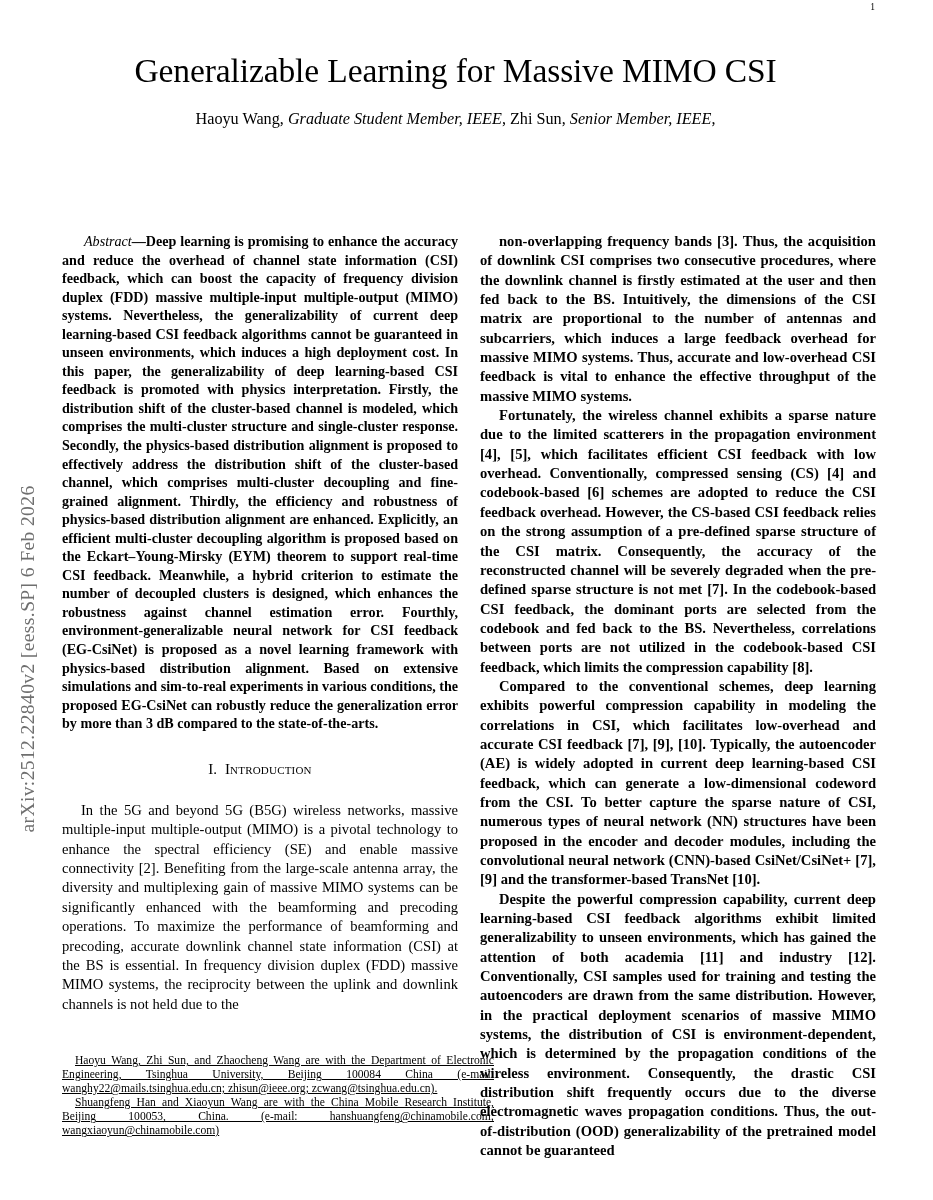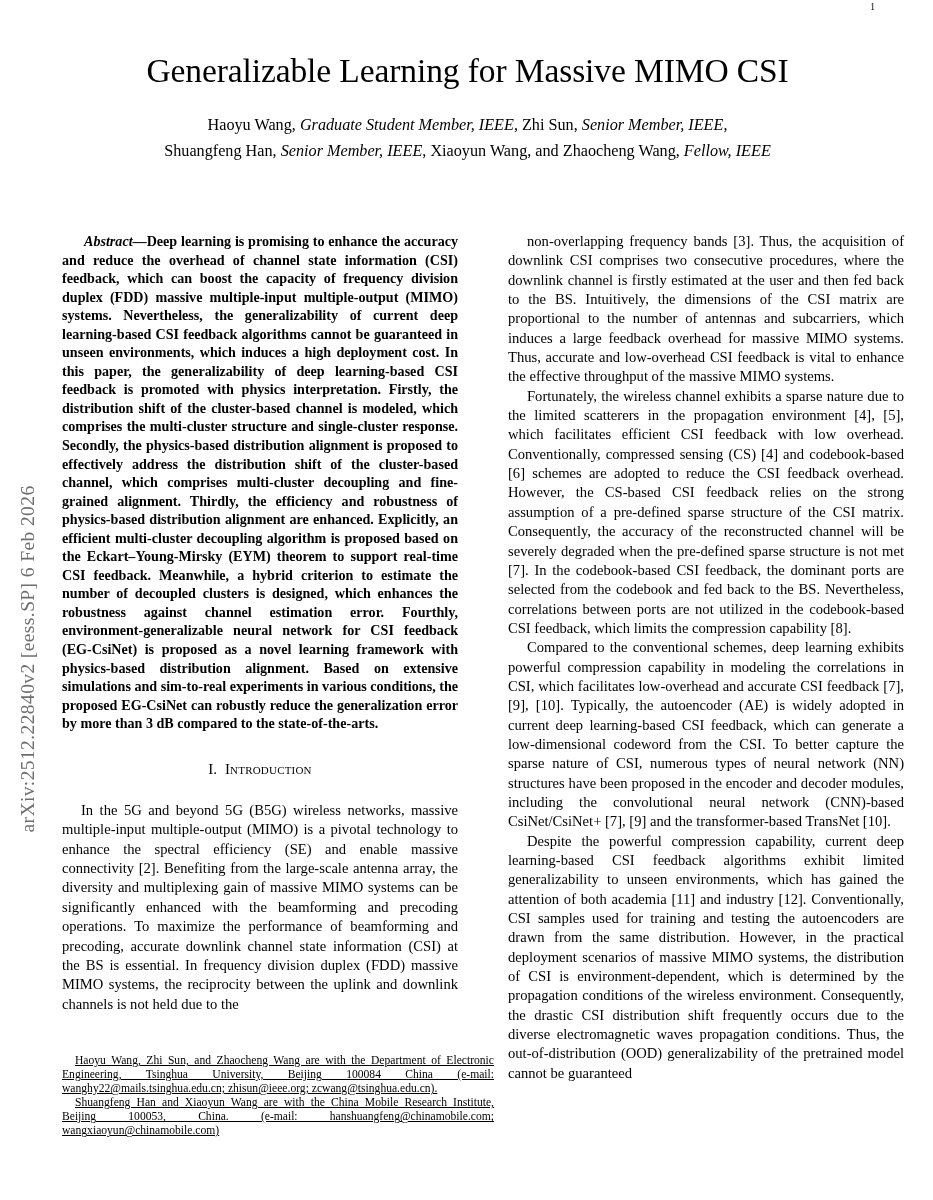--- a/index.html
+++ b/index.html
@@ -46,68 +46,68 @@
   
   #page {
     position: absolute;
     left: 0; top: 0;
     width: 933px;
     height: 1200px;
   }
 
   #title-block {
     position: absolute;
-    left: 60px;
+    left: 48px;
     top: 48px;
     width: 815px;
     text-align: center;
   }
   #paper-title {
     font-size: 33.5px;
     line-height: 45px;
     font-weight: normal;
     margin: 0;
     letter-spacing: -0.1px;
   }
   #author-line {
-    margin-top: 20px;
+    margin-top: 14px;
     font-size: 16.2px;
     line-height: 25.5px;
   }
   #author-line i { font-style: italic; }
 
   
   .column {
     position: absolute;
     top: 232px;
     width: 396px;
     text-align: justify;
     text-justify: inter-word;
     font-size: 14.6px;
     line-height: 19.35px;
   }
   #col-left  { left: 62px; }
-  #col-right { left: 508px; }
+  #col-right { left: 480px; font-weight: bold; }
 
   .column p {
     margin: 0;
     text-indent: 19px;
   }
 
   
   #abstract, #index-terms {
     font-weight: bold;
     font-size: 14.1px;
     line-height: 18.55px;
     text-indent: 22px;
   }
   #index-terms { margin-top: 13.5px; }
   .lead-italic {
     font-style: italic;
-    font-weight: bold;
+    font-weight: normal;
   }
 
   #section-heading {
     text-align: center;
     text-indent: 0;
     margin-top: 27px;
     margin-bottom: 22px;
     font-size: 15px;
     font-variant: small-caps;
     letter-spacing: 0.2px;
@@ -151,21 +151,20 @@
 <div id="page">
 
   <div id="page-number">1</div>
 
   <div id="title-block">
     <h1 id="paper-title">
       <span>Generalizable Learning for Massive MIMO CSI</span><br>
     </h1>
     <div id="author-line">
       <span><span>Haoyu Wang, </span><i>Graduate Student Member, IEEE</i><span>, Zhi Sun, </span><i>Senior Member, IEEE</i><span>,</span></span><br>
-      <span><span>Shuangfeng Han, </span><i>Senior Member, IEEE</i><span>, Xiaoyun Wang, and Zhaocheng Wang, </span><i>Fellow, IEEE</i></span>
     </div>
   </div>
 
   <div id="col-left" class="column">
 
     <p id="abstract"><span class="lead-italic">Abstract</span><span>—</span><span>Deep learning is promising to enhance the accuracy and reduce the overhead of channel state information (CSI) feedback, which can boost the capacity of frequency division duplex (FDD) massive multiple-input multiple-output (MIMO) systems. Nevertheless, the generalizability of current deep learning-based CSI feedback algorithms cannot be guaranteed in unseen environments, which induces a high deployment cost. In this paper, the generalizability of deep learning-based CSI feedback is promoted with physics interpretation. Firstly, the distribution shift of the cluster-based channel is modeled, which comprises the multi-cluster structure and single-cluster response. Secondly, the physics-based distribution alignment is proposed to effectively address the distribution shift of the cluster-based channel, which comprises multi-cluster decoupling and fine-grained alignment. Thirdly, the efficiency and robustness of physics-based distribution alignment are enhanced. Explicitly, an efficient multi-cluster decoupling algorithm is proposed based on the Eckart–Young-Mirsky (EYM) theorem to support real-time CSI feedback. Meanwhile, a hybrid criterion to estimate the number of decoupled clusters is designed, which enhances the robustness against channel estimation error. Fourthly, environment-generalizable neural network for CSI feedback (EG-CsiNet) is proposed as a novel learning framework with physics-based distribution alignment. Based on extensive simulations and sim-to-real experiments in various conditions, the proposed EG-CsiNet can robustly reduce the generalization error by more than 3 dB compared to the state-of-the-arts.</span></p>
 
 
     <p id="section-heading"><span class="secnum">I.</span>&nbsp;&nbsp;<span>Introduction</span></p>
 

